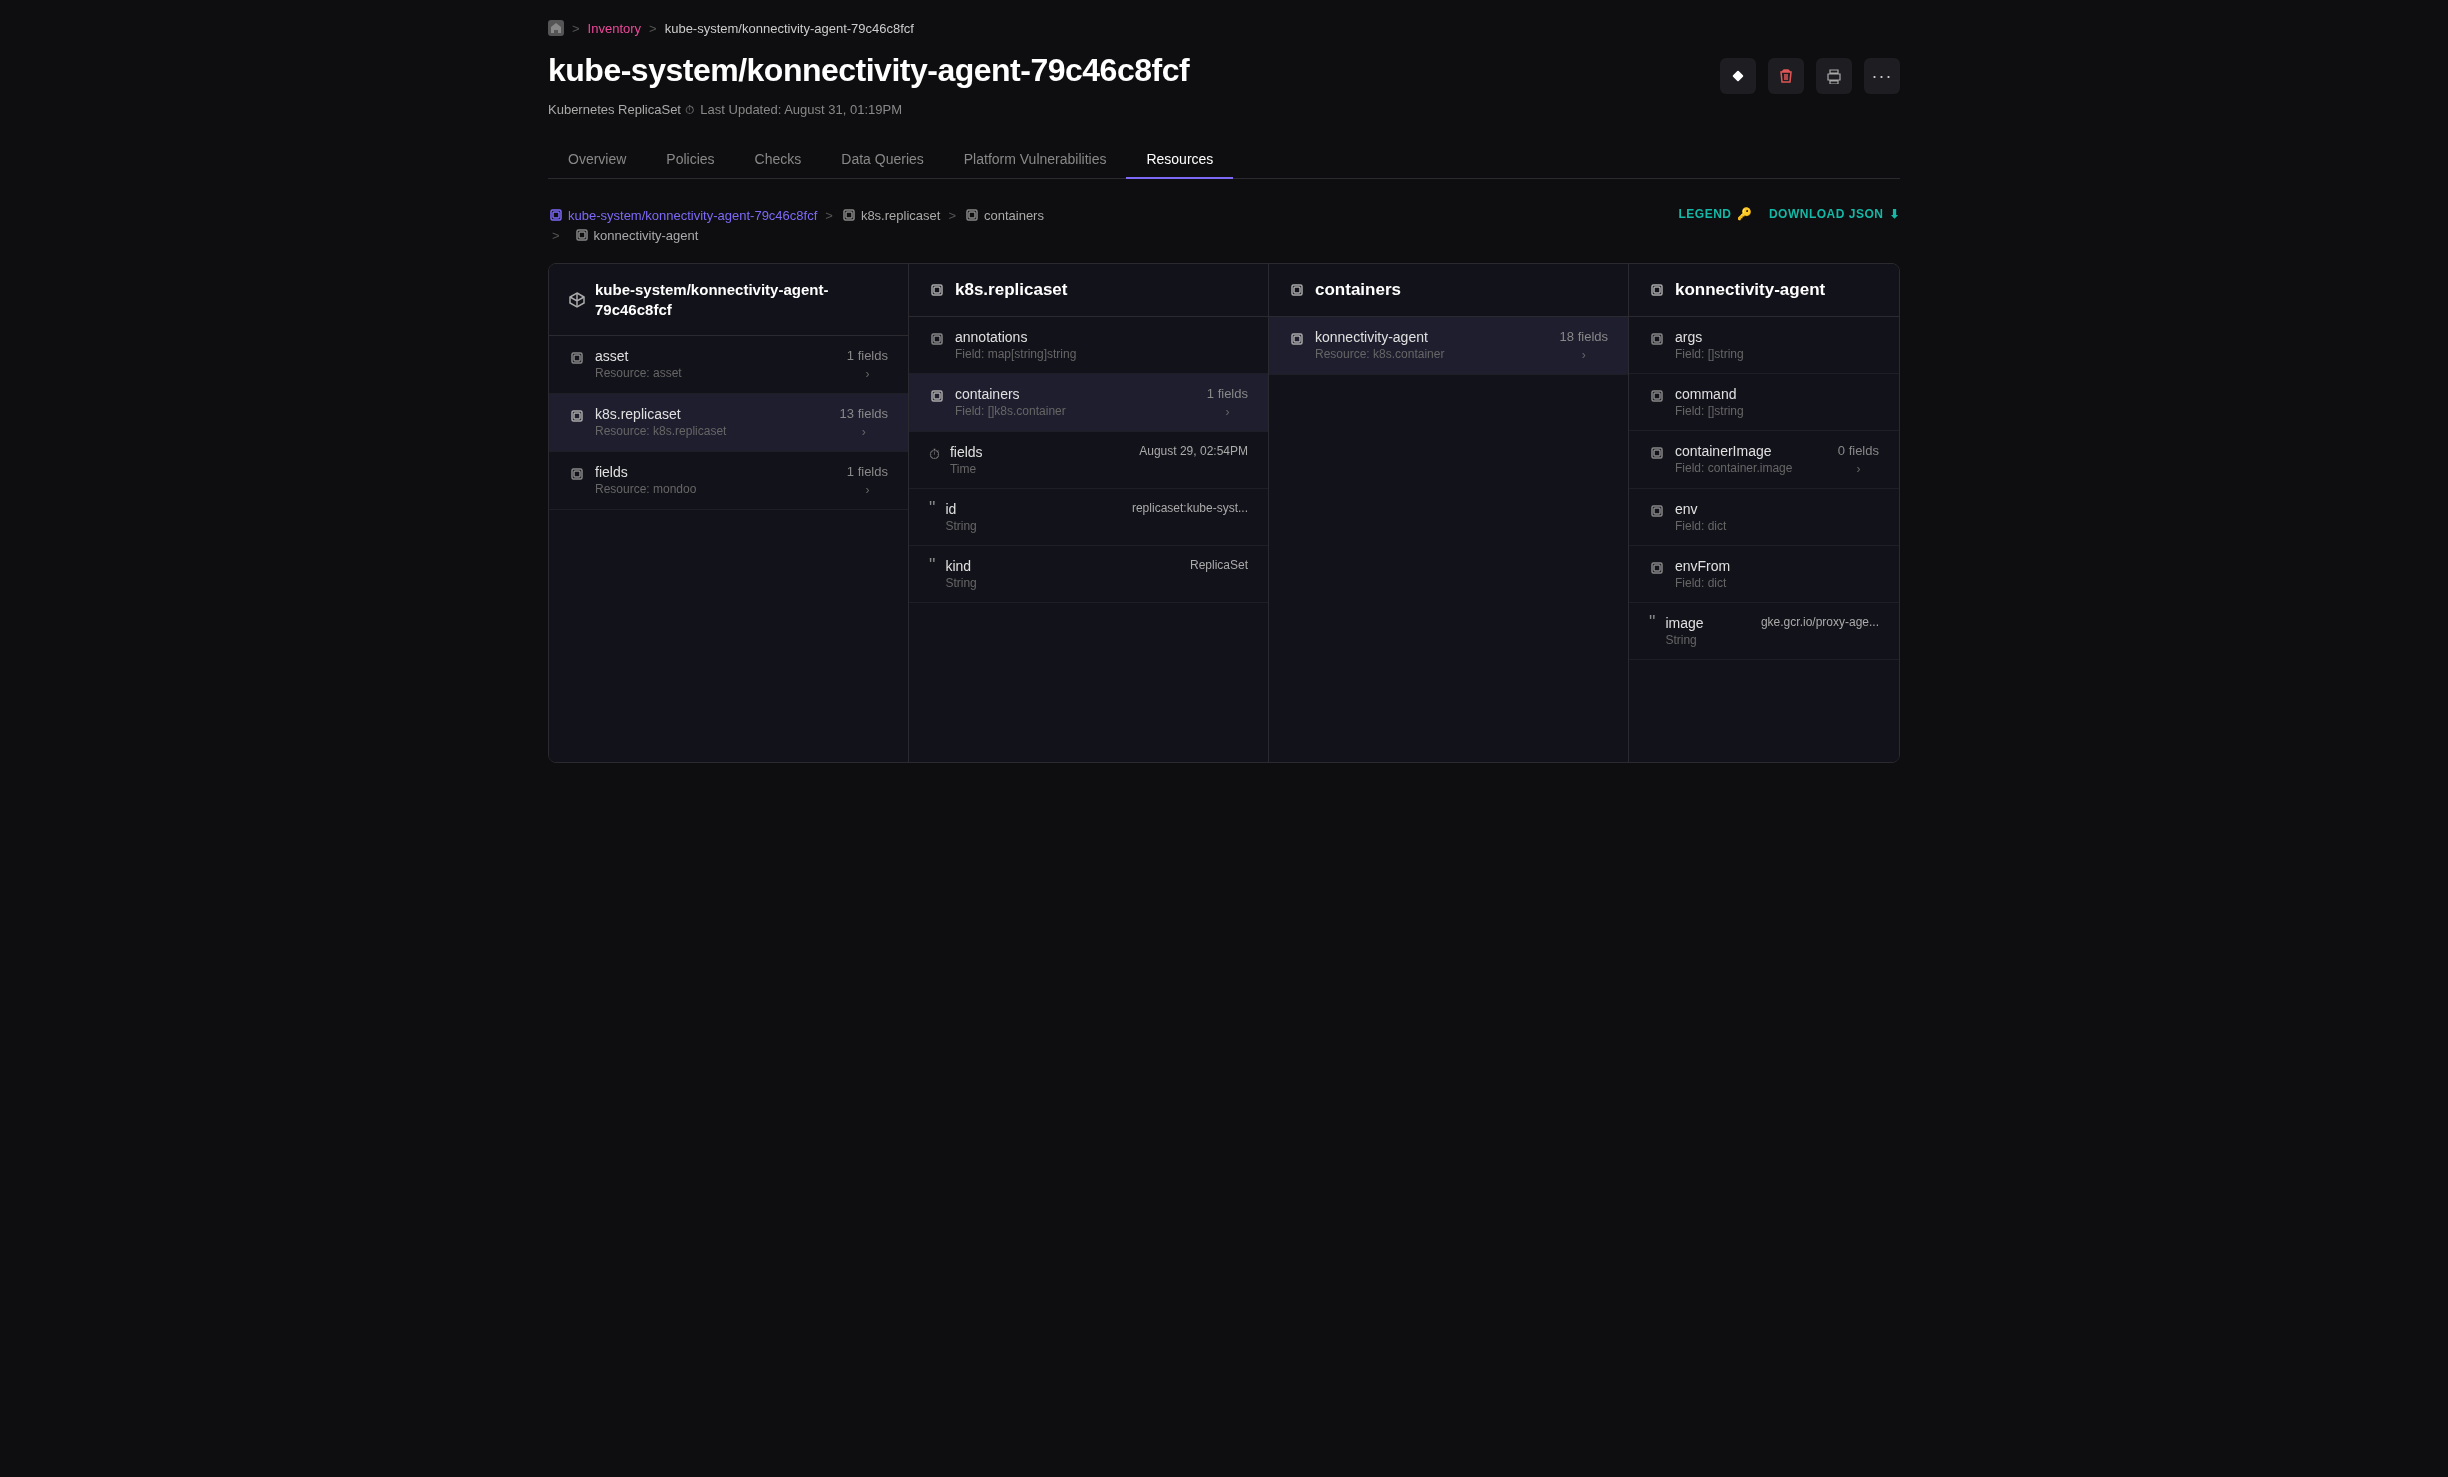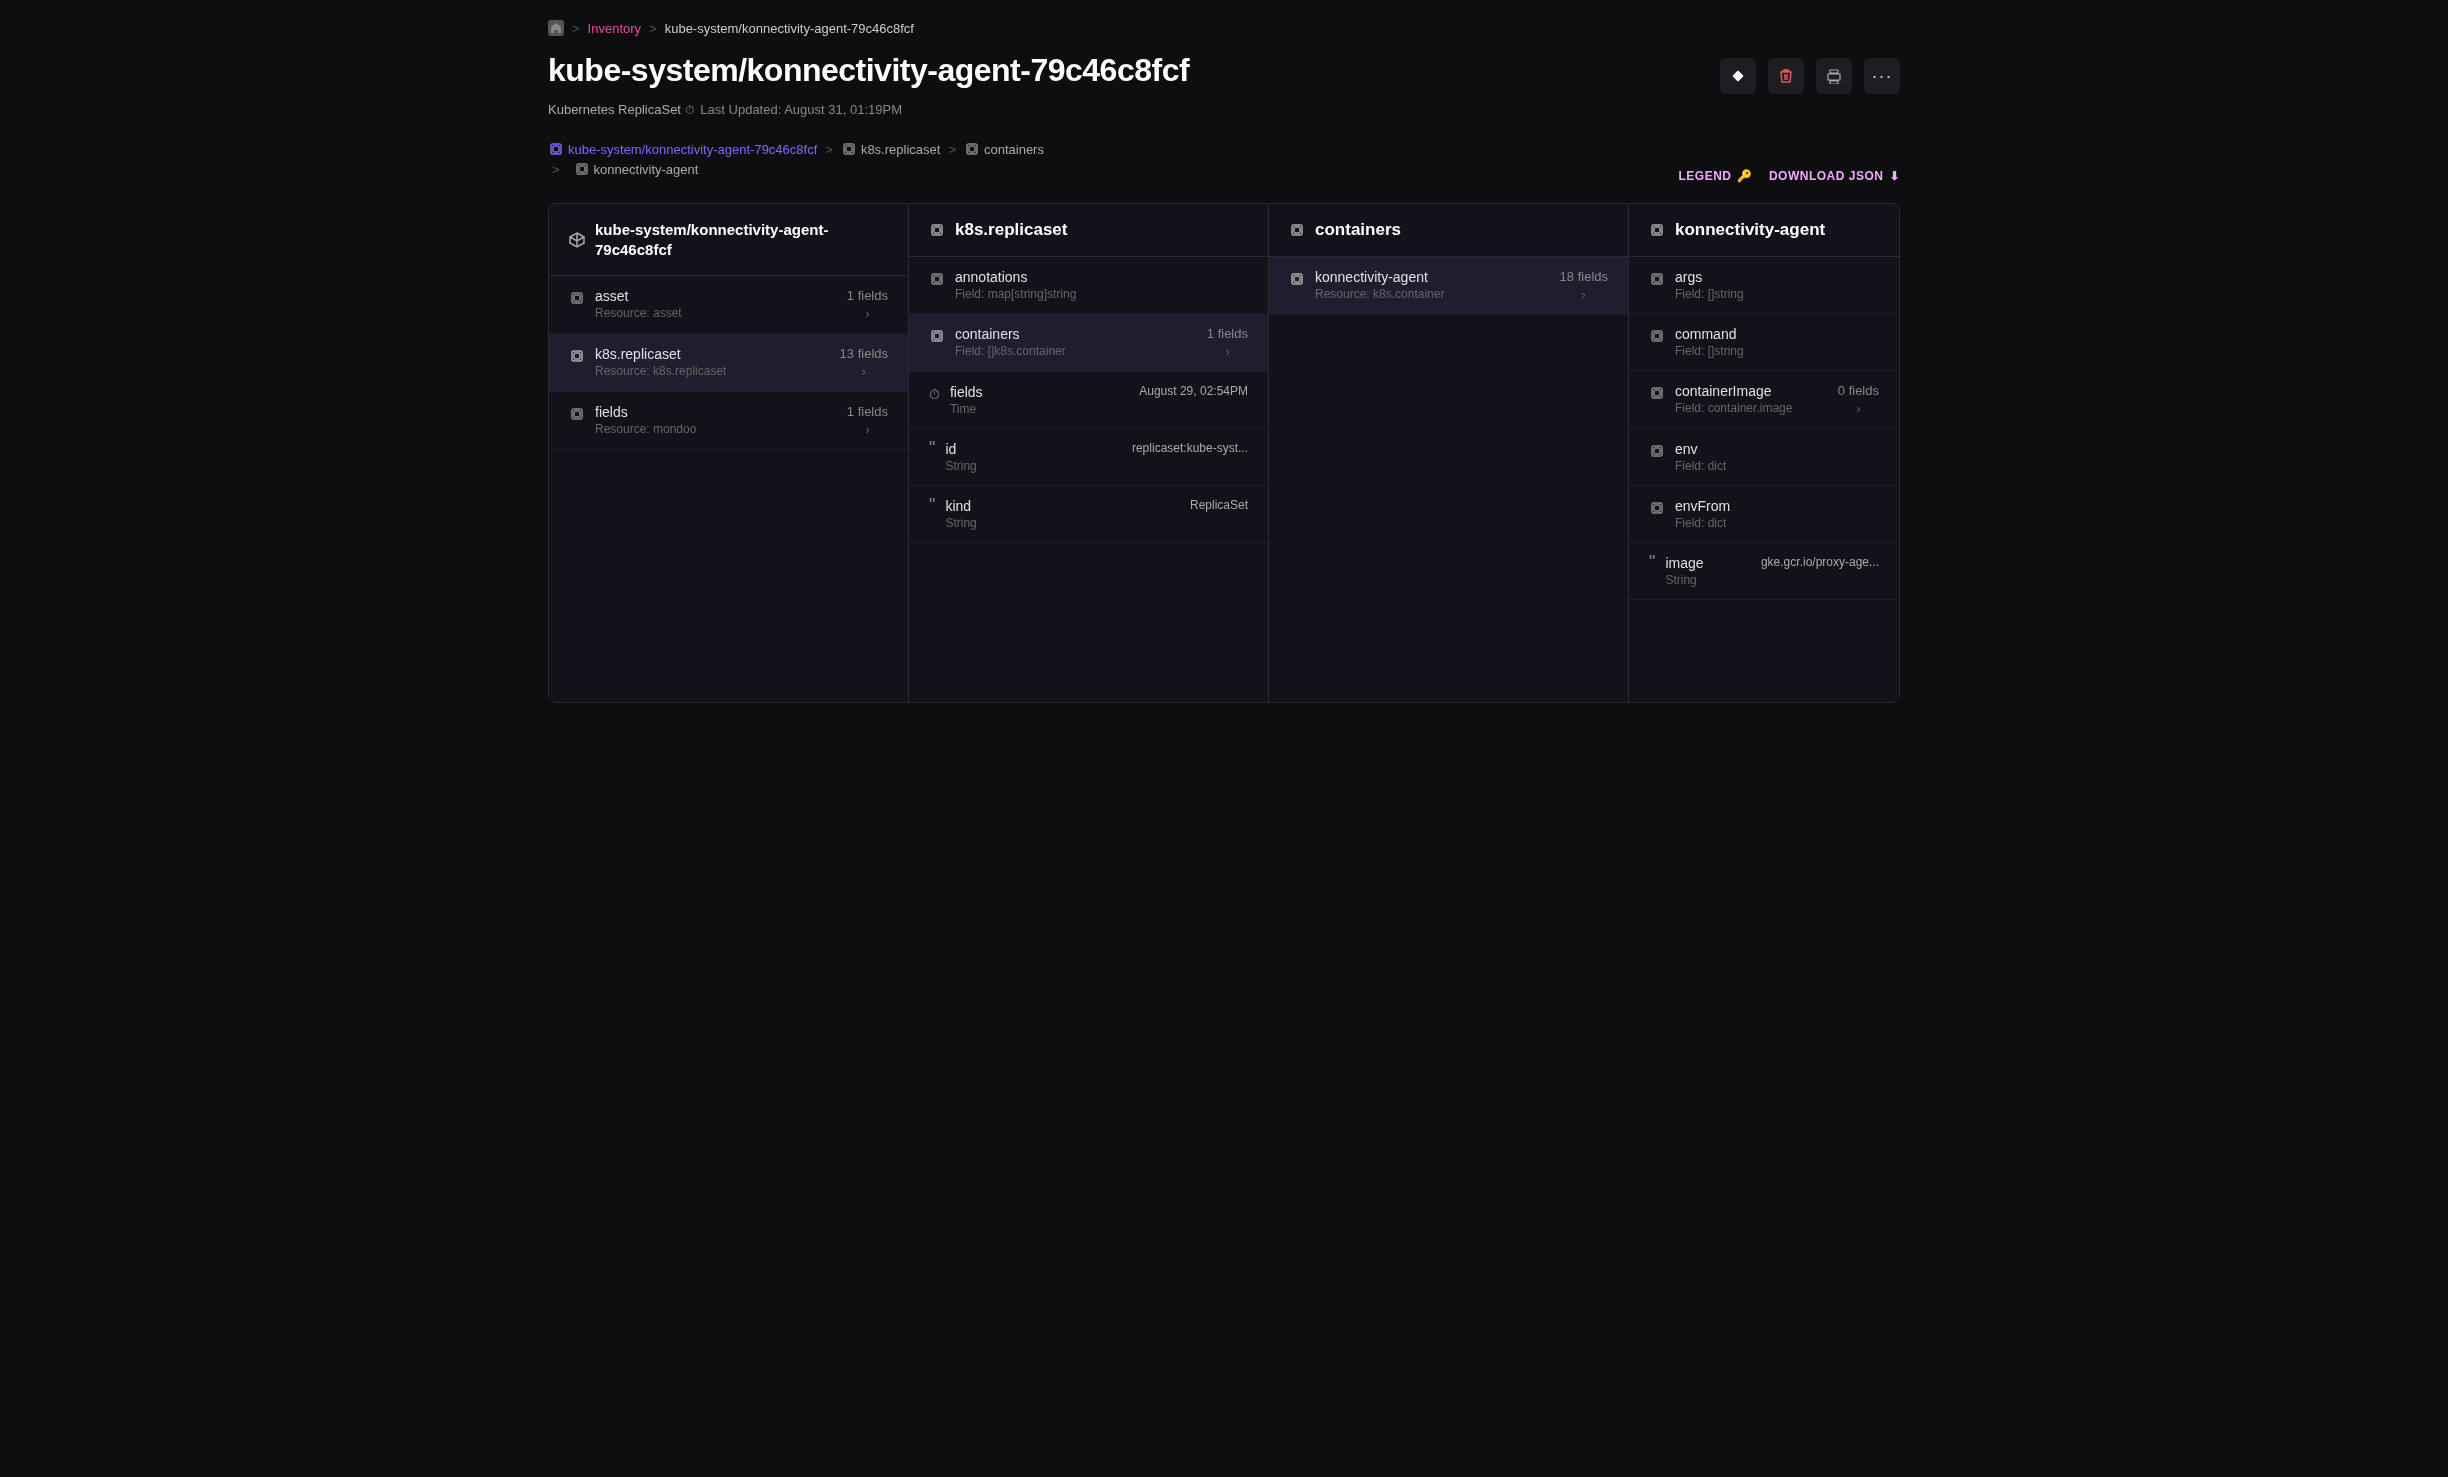--- a/index.html
+++ b/index.html
@@ -149,29 +149,28 @@
       color: #aaa;
     }
     .resource-actions {
       display: flex;
       align-items: center;
       gap: 16px;
     }
     .resource-action-btn {
       background: none;
       border: none;
-      color: #f0abfc;
+      color: #14b8a6;
       cursor: pointer;
       font-size: 12px;
       font-weight: 600;
       letter-spacing: 0.5px;
       display: flex;
       align-items: center;
       gap: 6px;
-      margin-top: 28px;
     }
 
     
     .panels-container {
       display: grid;
       grid-template-columns: 360px 360px 360px 1fr;
       gap: 0;
       border: 1px solid #2a2a30;
       border-radius: 8px;
       overflow: hidden;
@@ -294,20 +293,28 @@
   </div>
 
   <div class="subtitle-row">
     <span class="subtitle-type">Kubernetes ReplicaSet</span>
     <div class="subtitle-updated">
       <span class="clock-icon">⏱</span>
       <span>Last Updated: August 31, 01:19PM</span>
     </div>
   </div>
 
+  <div class="tabs">
+    <div class="tab">Overview</div>
+    <div class="tab">Policies</div>
+    <div class="tab">Checks</div>
+    <div class="tab">Data Queries</div>
+    <div class="tab">Platform Vulnerabilities</div>
+    <div class="tab active">Resources</div>
+  </div>
 
   <div class="resources-header">
     <div class="resource-breadcrumb">
       <div class="resource-breadcrumb-row">
         <span class="resource-breadcrumb-link">
           <svg class="svg-icon" viewBox="0 0 16 16" fill="none" stroke="#7c6af7" stroke-width="1.5">
             <rect x="3" y="3" width="10" height="10" rx="1.5"></rect>
             <rect x="5" y="5" width="6" height="6" rx="1"></rect>
           </svg>
           <span>kube-system/konnectivity-agent-79c46c8fcf</span>

